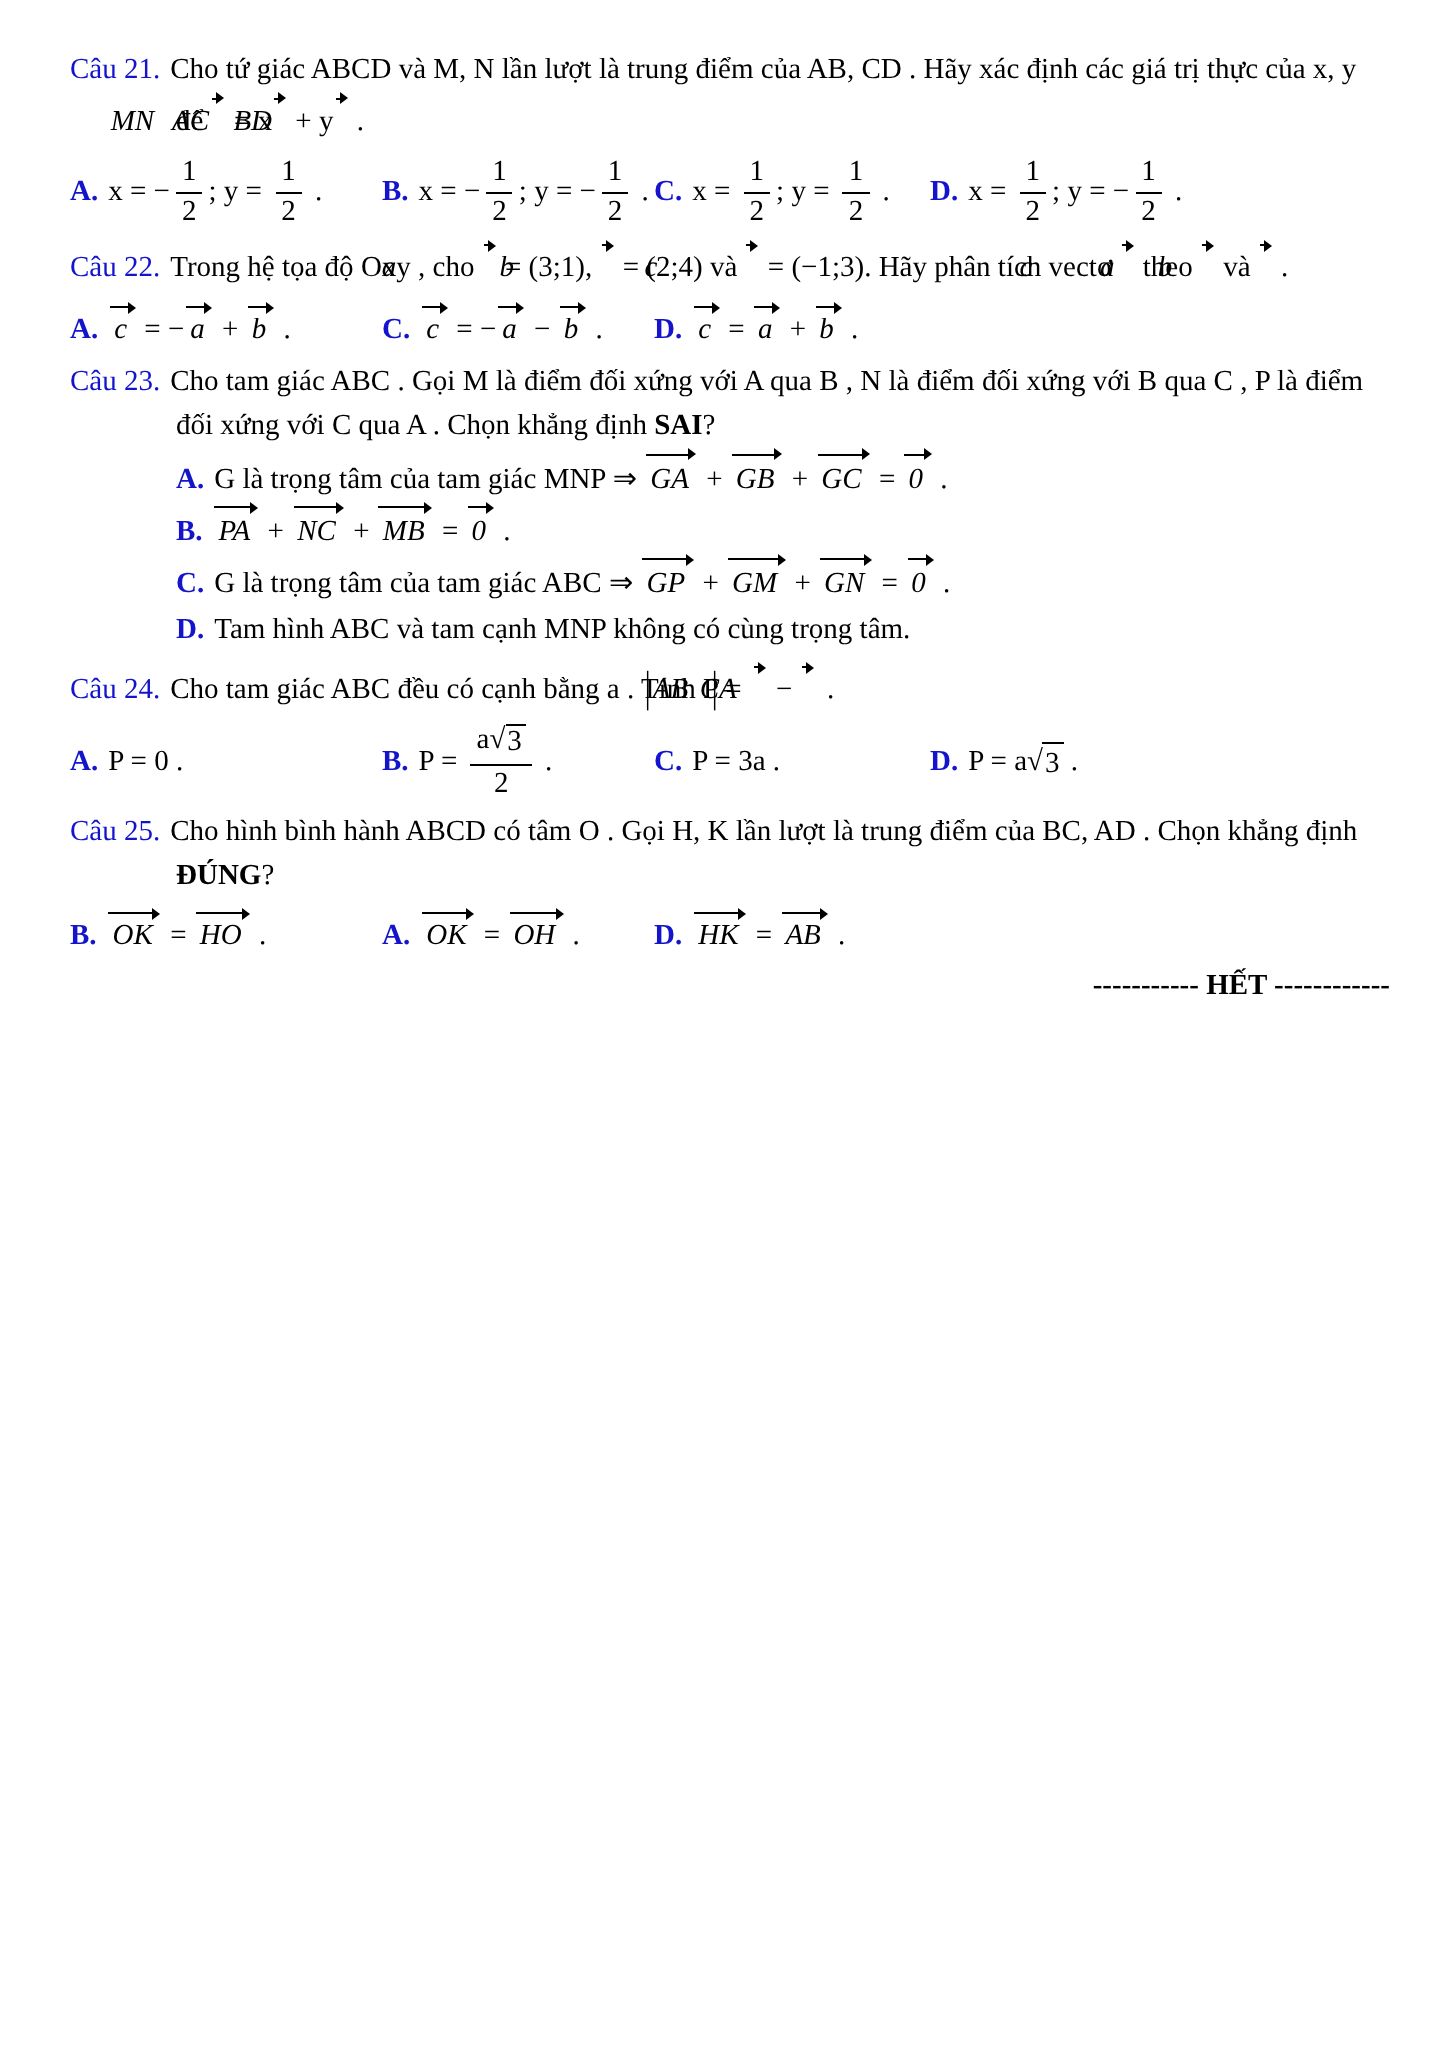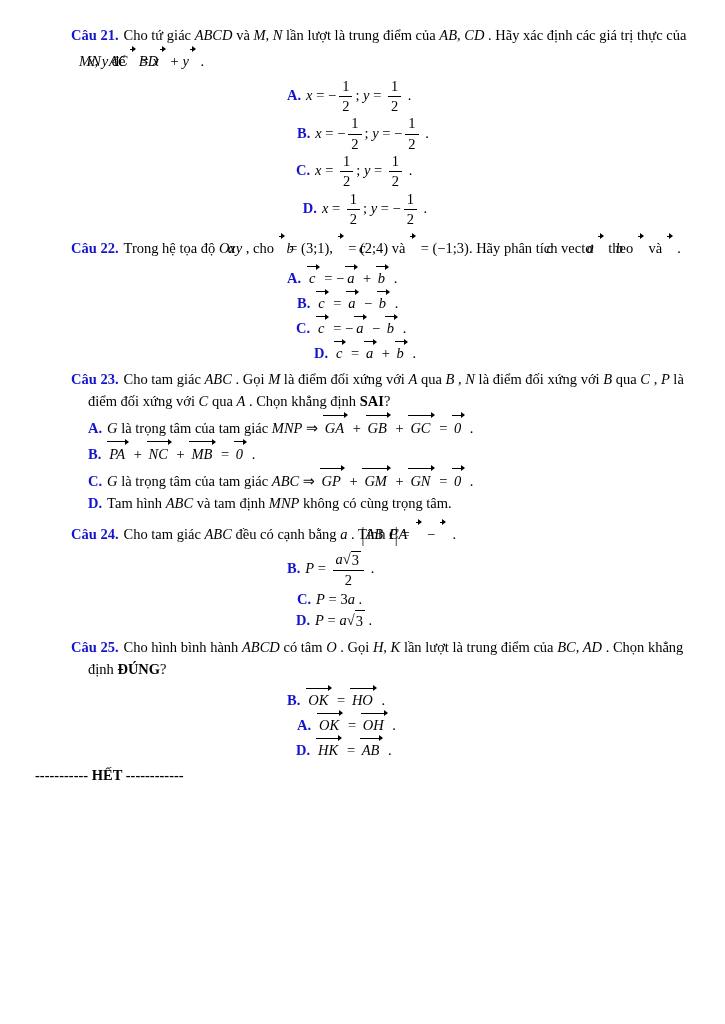--- a/index.html
+++ b/index.html
@@ -9,33 +9,33 @@
     width: 725px; height: 1024px;
     background: #ffffff;
     color: #000;
     font-family: "Liberation Serif", serif;
     font-size: 14.5px;
   }
   .page { padding: 20px 30px 0 35px; }
 
   .q { margin-bottom: 2px; }
   .qtext { padding-left: 53px; text-indent: -53px; line-height: 1.5; margin-top: 5px; }
-  .qlabel { color: var(--accent); font-weight: bold; margin-right: 5px; margin-left: 36px; }
-
-  .opts { margin-left: 53px; flex-direction: column; }
+  .qlabel { color: var(--accent); font-weight: normal; margin-right: 5px; }
+
+  .opts { margin-left: 53px; }
   .opts.row { display: flex; align-items: center; margin: 5px 0 4px; line-height: 1.45; }
   .opts.row .opt:nth-child(1) { width: 156px; }
   .opts.row .opt:nth-child(2) { width: 136px; }
   .opts.row .opt:nth-child(3) { width: 138px; }
   .opts.row .opt:nth-child(4) { flex: 1; }
   .opts.stack .opt { line-height: 1.55; }
   .olabel { color: var(--accent); font-weight: bold; margin-right: 5px; }
 
   
-  .sg-i { font-style: italic; }
+  .sg-i { }
   .sg-b { font-weight: bold; }
 
   .sg-v { position: relative; display: inline-block; font-style: italic;
           padding: 4px 4px 0 2px; margin: 0 1px; }
   .sg-v::before { content: ""; position: absolute; top: 2px; left: 0; right: 3px;
           border-top: 1px solid #000; }
   .sg-v::after { content: ""; position: absolute; top: -0.5px; right: 0;
           width: 0; height: 0;
           border-left: 4px solid #000;
           border-top: 3px solid transparent;
@@ -46,21 +46,21 @@
           line-height: 1.2; }
   .sg-f .num { border-bottom: 1px solid #000; padding: 0 3px 1px; display: block; }
   .sg-f .den { padding-top: 1px; display: block; }
 
   .sg-r { display: inline-flex; align-items: flex-start; }
   .sg-r .rs { font-style: normal; }
   .sg-r .rb { border-top: 1px solid #000; padding: 0 2px 0 1px; }
 
   .sg-bar { display: inline-block; transform: scaleY(1.5); margin: 0 1px; }
 
-  .footer { text-align: left; font-weight: bold; margin-top: 6px; }
+  .footer { text-align: right; font-weight: bold; margin-top: 6px; }
 </style>
 </head>
 <body>
 
 <div class="page">
   <div id="questions">
   <div class="q">
     <div class="qtext">
       <span class="qlabel">Câu 21.</span><span class="stem"><span class="sg-t">Cho tứ giác </span><span class="sg-i">ABCD</span><span class="sg-t"> và </span><span class="sg-i">M, N</span><span class="sg-t"> lần lượt là trung điểm của </span><span class="sg-i">AB, CD</span><span class="sg-t"> . Hãy xác định các giá trị thực của </span><span class="sg-i">x, y</span><span class="sg-t"> để </span><span class="sg-v">MN</span><span class="sg-t"> = </span><span class="sg-i">x</span><span class="sg-v">AC</span><span class="sg-t"> + </span><span class="sg-i">y</span><span class="sg-v">BD</span><span class="sg-t"> .</span></span>
     </div>
@@ -109,23 +109,20 @@
 
   <div class="q">
     <div class="qtext">
       <span class="qlabel">Câu 22.</span><span class="stem"><span class="sg-t">Trong hệ tọa độ </span><span class="sg-i">Oxy</span><span class="sg-t"> , cho </span><span class="sg-v">a</span><span class="sg-t"> = (3;1), </span><span class="sg-v">b</span><span class="sg-t"> = (2;4) và </span><span class="sg-v">c</span><span class="sg-t"> = (−1;3). Hãy phân tích vectơ </span><span class="sg-v">c</span><span class="sg-t"> theo </span><span class="sg-v">a</span><span class="sg-t"> và </span><span class="sg-v">b</span><span class="sg-t"> .</span></span>
     </div>
     <div class="opts row">
   <div class="opt">
     <span class="olabel">A.</span><span class="ocontent"><span class="sg-v">c</span><span class="sg-t"> = −</span><span class="sg-v">a</span><span class="sg-t"> + </span><span class="sg-v">b</span><span class="sg-t"> .</span></span>
   </div>
 
-  <div class="opt">
-    <span class="olabel">B.</span><span class="ocontent"><span class="sg-v">c</span><span class="sg-t"> = </span><span class="sg-v">a</span><span class="sg-t"> − </span><span class="sg-v">b</span><span class="sg-t"> .</span></span>
-  </div>
 
   <div class="opt">
     <span class="olabel">C.</span><span class="ocontent"><span class="sg-v">c</span><span class="sg-t"> = −</span><span class="sg-v">a</span><span class="sg-t"> − </span><span class="sg-v">b</span><span class="sg-t"> .</span></span>
   </div>
 
   <div class="opt">
     <span class="olabel">D.</span><span class="ocontent"><span class="sg-v">c</span><span class="sg-t"> = </span><span class="sg-v">a</span><span class="sg-t"> + </span><span class="sg-v">b</span><span class="sg-t"> .</span></span>
   </div>
 </div>
   </div>
@@ -141,30 +138,33 @@
 
   <div class="opt">
     <span class="olabel">B.</span><span class="ocontent"><span class="sg-v">PA</span><span class="sg-t"> + </span><span class="sg-v">NC</span><span class="sg-t"> + </span><span class="sg-v">MB</span><span class="sg-t"> = </span><span class="sg-v">0</span><span class="sg-t"> .</span></span>
   </div>
 
   <div class="opt">
     <span class="olabel">C.</span><span class="ocontent"><span class="sg-i">G</span><span class="sg-t"> là trọng tâm của tam giác </span><span class="sg-i">ABC</span><span class="sg-t"> ⇒ </span><span class="sg-v">GP</span><span class="sg-t"> + </span><span class="sg-v">GM</span><span class="sg-t"> + </span><span class="sg-v">GN</span><span class="sg-t"> = </span><span class="sg-v">0</span><span class="sg-t"> .</span></span>
   </div>
 
   <div class="opt">
-    <span class="olabel">D.</span><span class="ocontent"><span class="sg-t">Tam hình </span><span class="sg-i">ABC</span><span class="sg-t"> và tam định </span><span class="sg-i">MNP</span><span class="sg-t"> không có cùng trọng tâm.</span></span>
+    <span class="olabel">D.</span><span class="ocontent"><span class="sg-t">Tam hình </span><span class="sg-i">ABC</span><span class="sg-t"> và tam cạnh </span><span class="sg-i">MNP</span><span class="sg-t"> không có cùng trọng tâm.</span></span>
   </div>
 </div>
   </div>
 
   <div class="q">
     <div class="qtext">
       <span class="qlabel">Câu 24.</span><span class="stem"><span class="sg-t">Cho tam giác </span><span class="sg-i">ABC</span><span class="sg-t"> đều có cạnh bằng </span><span class="sg-i">a</span><span class="sg-t"> . Tính </span><span class="sg-i">P</span><span class="sg-t"> = </span><span class="sg-bar">|</span><span class="sg-v">AB</span><span class="sg-t"> − </span><span class="sg-v">CA</span><span class="sg-bar">|</span><span class="sg-t"> .</span></span>
     </div>
     <div class="opts row">
+  <div class="opt">
+    <span class="olabel">A.</span><span class="ocontent"><span class="sg-i">P</span><span class="sg-t"> = 0 .</span></span>
+  </div>
 
   <div class="opt">
     <span class="olabel">B.</span><span class="ocontent"><span class="sg-i">P</span><span class="sg-t"> = </span><span class="sg-f">
                 <span class="num"><span class="sg-i">a</span><span class="sg-r">
                     <span class="rs">√</span>
                     <span class="rb">3</span>
                   </span></span>
                 <span class="den"><span class="sg-t">2</span></span>
               </span><span class="sg-t"> .</span></span>
   </div>

